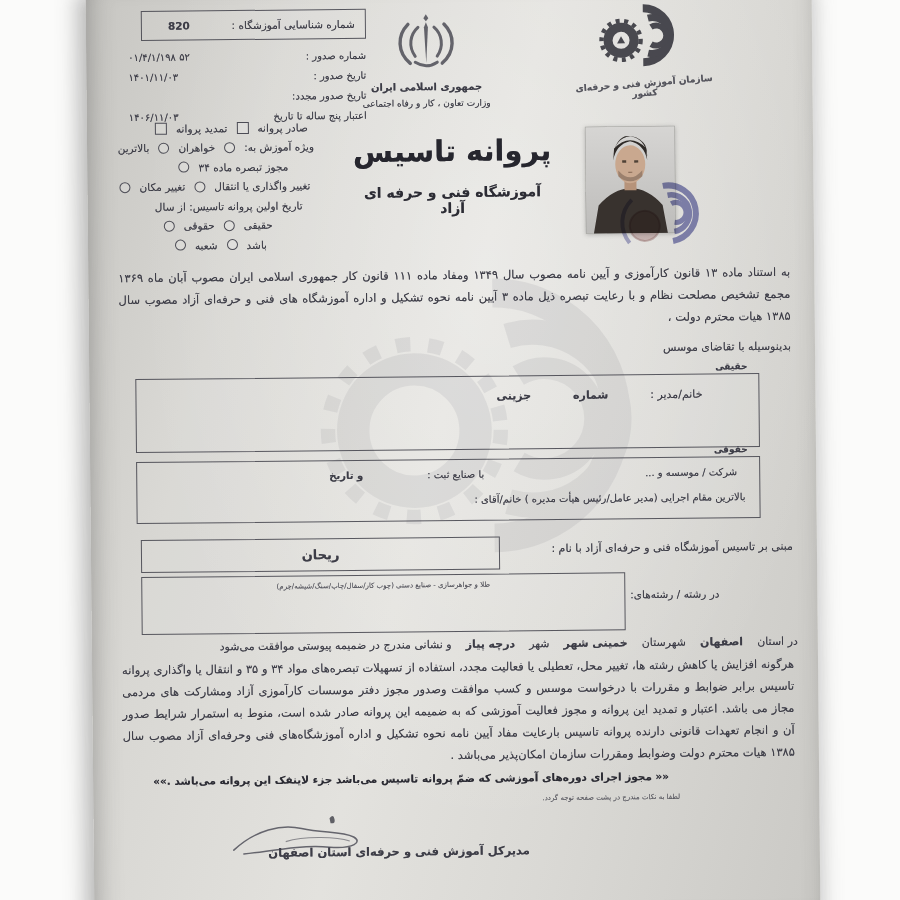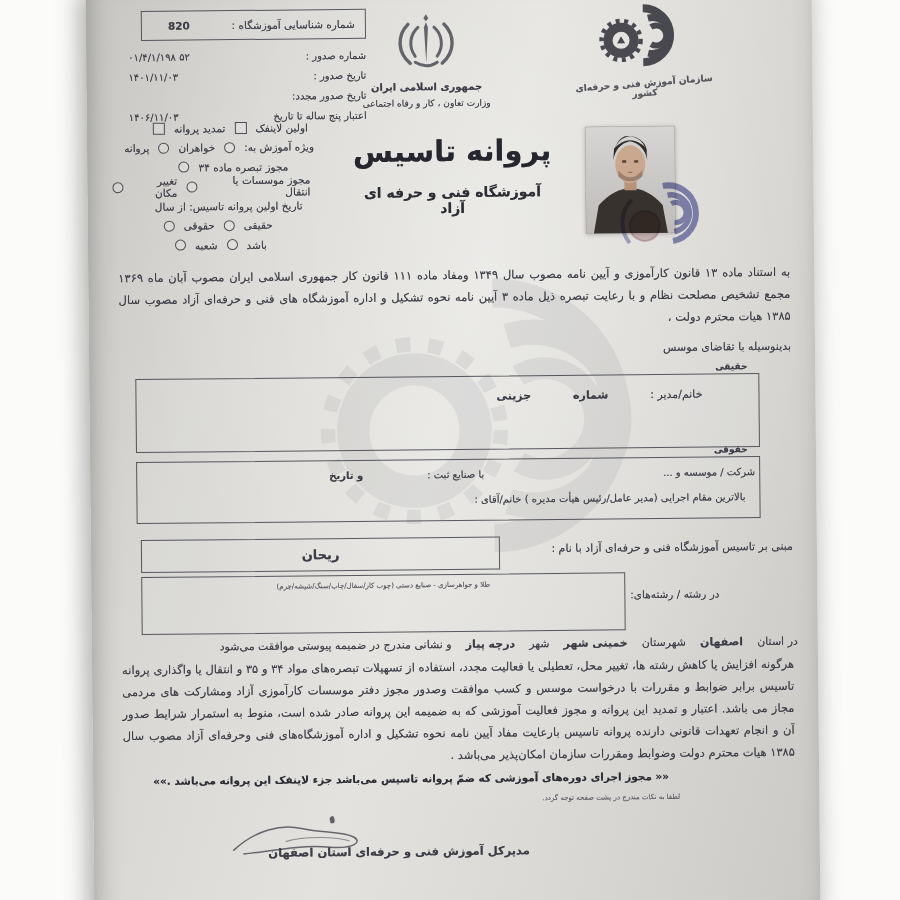--- a/index.html
+++ b/index.html
@@ -63,38 +63,38 @@
         <span class="val"></span>
       </div>
       <div class="metarow">
         <span class="lab">اعتبار پنج ساله تا تاریخ</span>
         <span class="val ltr">۱۴۰۶/۱۱/۰۳</span>
       </div>
     </div>
 
     <div class="abs t105" style="left:25px;top:128px;width:202px;">
       <div class="crow" style="padding-right:6px;">
-        <span>اولین لاینفک</span>
+        <span>صادر پروانه</span>
         <span class="sq"></span>
         <span>تمدید پروانه</span>
         <span class="sq"></span>
       </div>
       <div class="crow">
         <span>ویژه آموزش به:</span>
         <span class="ci"></span>
         <span>خواهران</span>
         <span class="ci"></span>
-        <span>پروانه</span>
+        <span>بالاترین</span>
       </div>
       <div class="crow" style="padding-right:26px;">
         <span>مجوز تبصره ماده ۳۴</span>
         <span class="ci"></span>
       </div>
       <div class="crow" style="padding-right:4px;">
-        <span>مجوز موسسات یا انتقال</span>
+        <span>تغییر واگذاری یا انتقال</span>
         <span class="ci"></span>
         <span>تغییر مکان</span>
         <span class="ci"></span>
       </div>
       <div class="crow" style="padding-right:12px;">
         <span>تاریخ اولین پروانه تاسیس: از سال</span>
       </div>
       <div class="crow" style="padding-right:42px;">
         <span>حقیقی</span>
         <span class="ci"></span>
@@ -193,21 +193,21 @@
         <span>خانم/مدیر :</span>
         <span class="b">شماره</span>
         <span class="b">جزینی</span>
       </div>
     </div>
 
     <div class="abs t9 b" style="left:624px;top:459px;">
       <span>حقوقی</span>
     </div>
     <div class="abs box" style="left:46px;top:471px;width:622px;height:60px;">
-      <span class="abs t10" style="right:4px;top:9px;">شرکت / موسسه و ...</span>
+      <span class="abs t10" style="right:22px;top:9px;">شرکت / موسسه و ...</span>
       <span class="abs t10" style="left:290px;top:9px;">با صنایع ثبت :</span>
       <span class="abs t10 b" style="left:192px;top:9px;">و تاریخ</span>
       <span class="abs t10" style="right:14px;top:34px;">بالاترین مقام اجرایی (مدیر عامل/رئیس هیأت مدیره )  خانم/آقای :</span>
     </div>
 
     <span class="abs t11" style="left:410px;top:555px;width:292px;">
       <span>مبنی بر تاسیس آموزشگاه فنی و حرفه‌ای آزاد با نام :</span>
     </span>
     <div class="abs box cen b t13" style="left:50px;top:549px;width:357px;height:31px;line-height:31px;">
       <span>ریحان</span>

